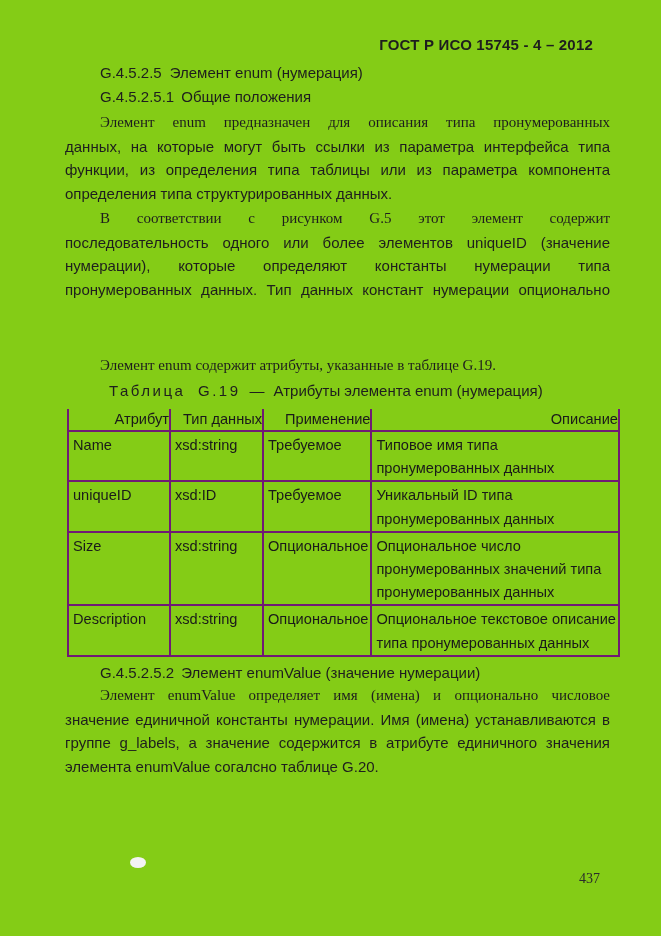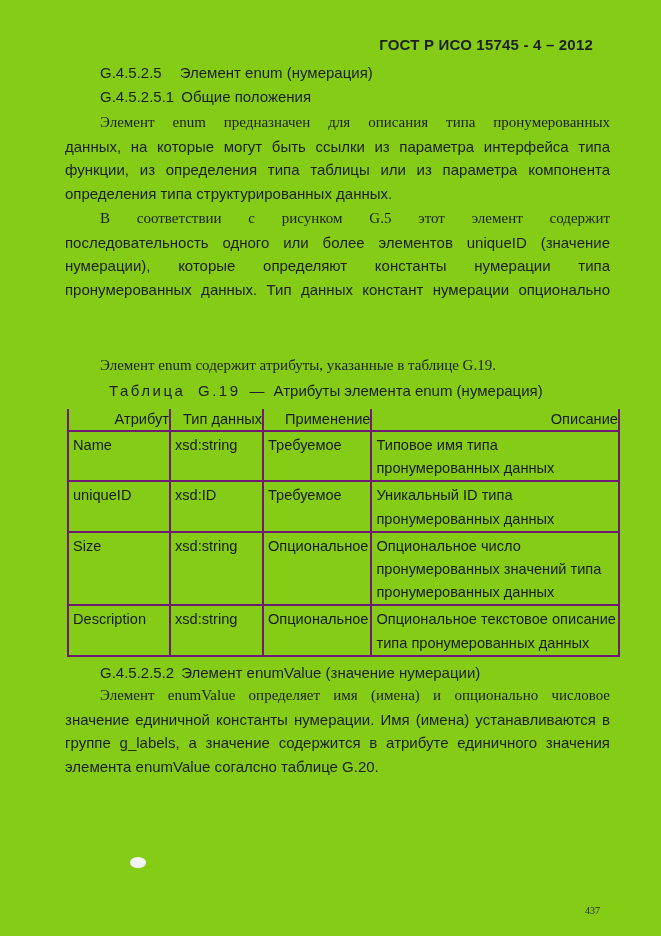--- a/index.html
+++ b/index.html
@@ -30,21 +30,21 @@
     position: absolute;
     left: 65px;
     width: 545px;
     padding-left: 35px;
     line-height: 23.5px;
     white-space: nowrap;
   }
   .h1 { top: 61px; }
   .h2 { top: 85px; }
   .h3 { top: 661px; }
-  .hnum-wide { margin-right: 18px; }
+  .hnum-wide { margin-right: 8px; }
   .hnum { margin-right: 7px; }
   .para {
     position: absolute;
     left: 65px;
     width: 545px;
   }
   .p1 { top: 111px; }
   .p2 { top: 207px; }
   .p3 { top: 354px; }
   .p4 { top: 684px; }
@@ -92,23 +92,22 @@
     padding: 2px 2px 0 4px;
     line-height: 23.2px;
     white-space: nowrap;
   }
   .cline { line-height: 23.2px; }
   .page-num {
     position: absolute;
     top: 871px;
     right: 61px;
     font-family: "Liberation Serif", serif;
-    font-size: 10px;
+    font-size: 14px;
     color: #2b2b2b;
-    margin-top: 34px;
   }
   .smudge {
     position: absolute;
     left: 130px;
     top: 857px;
     width: 16px;
     height: 11px;
     background: #f3f3f3;
     border-radius: 50%;
   }

